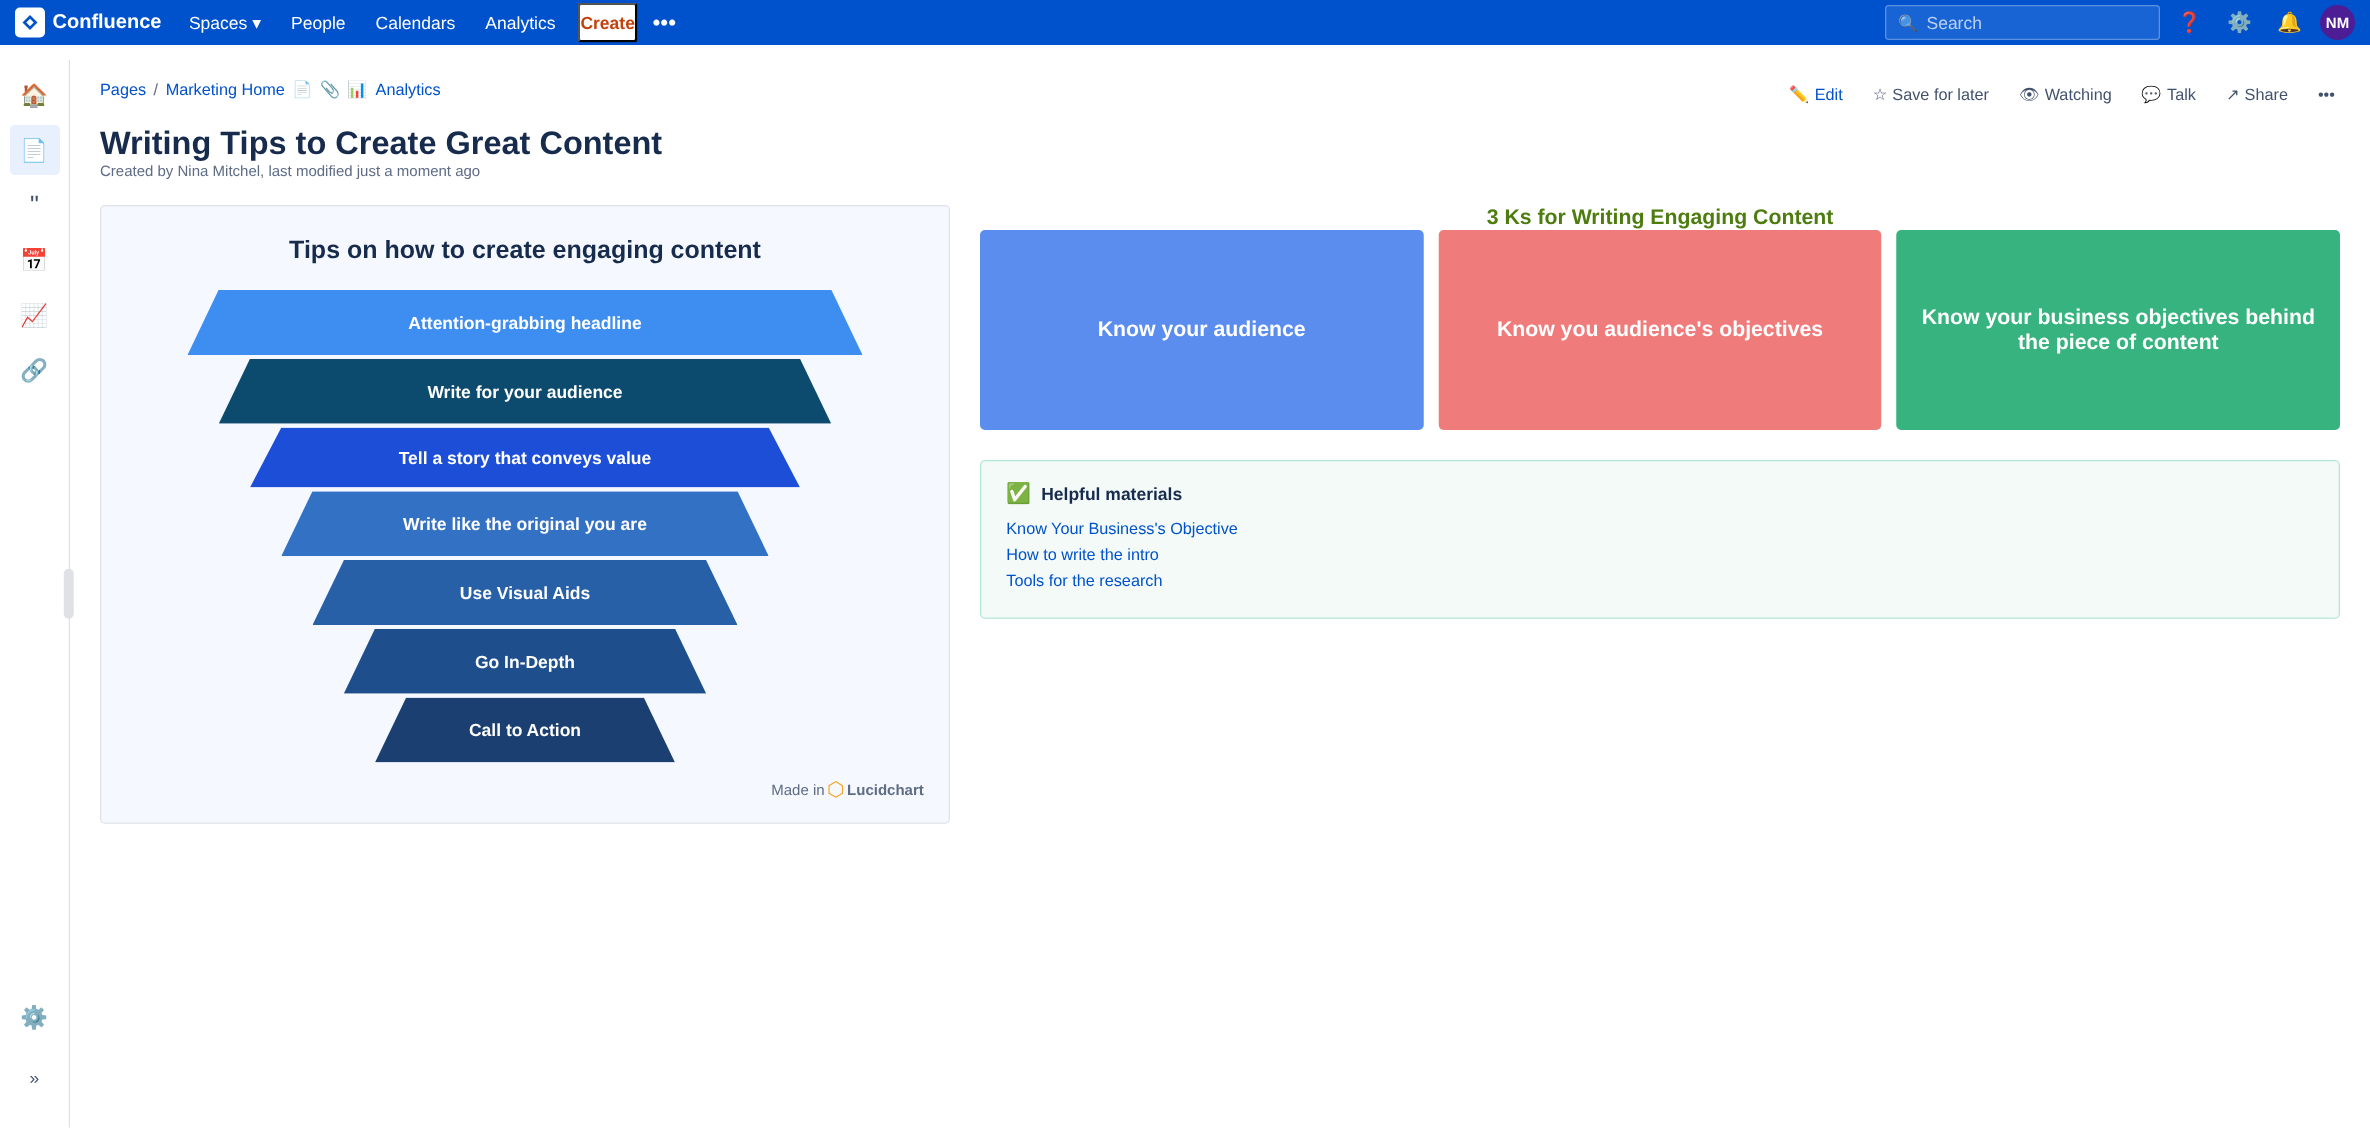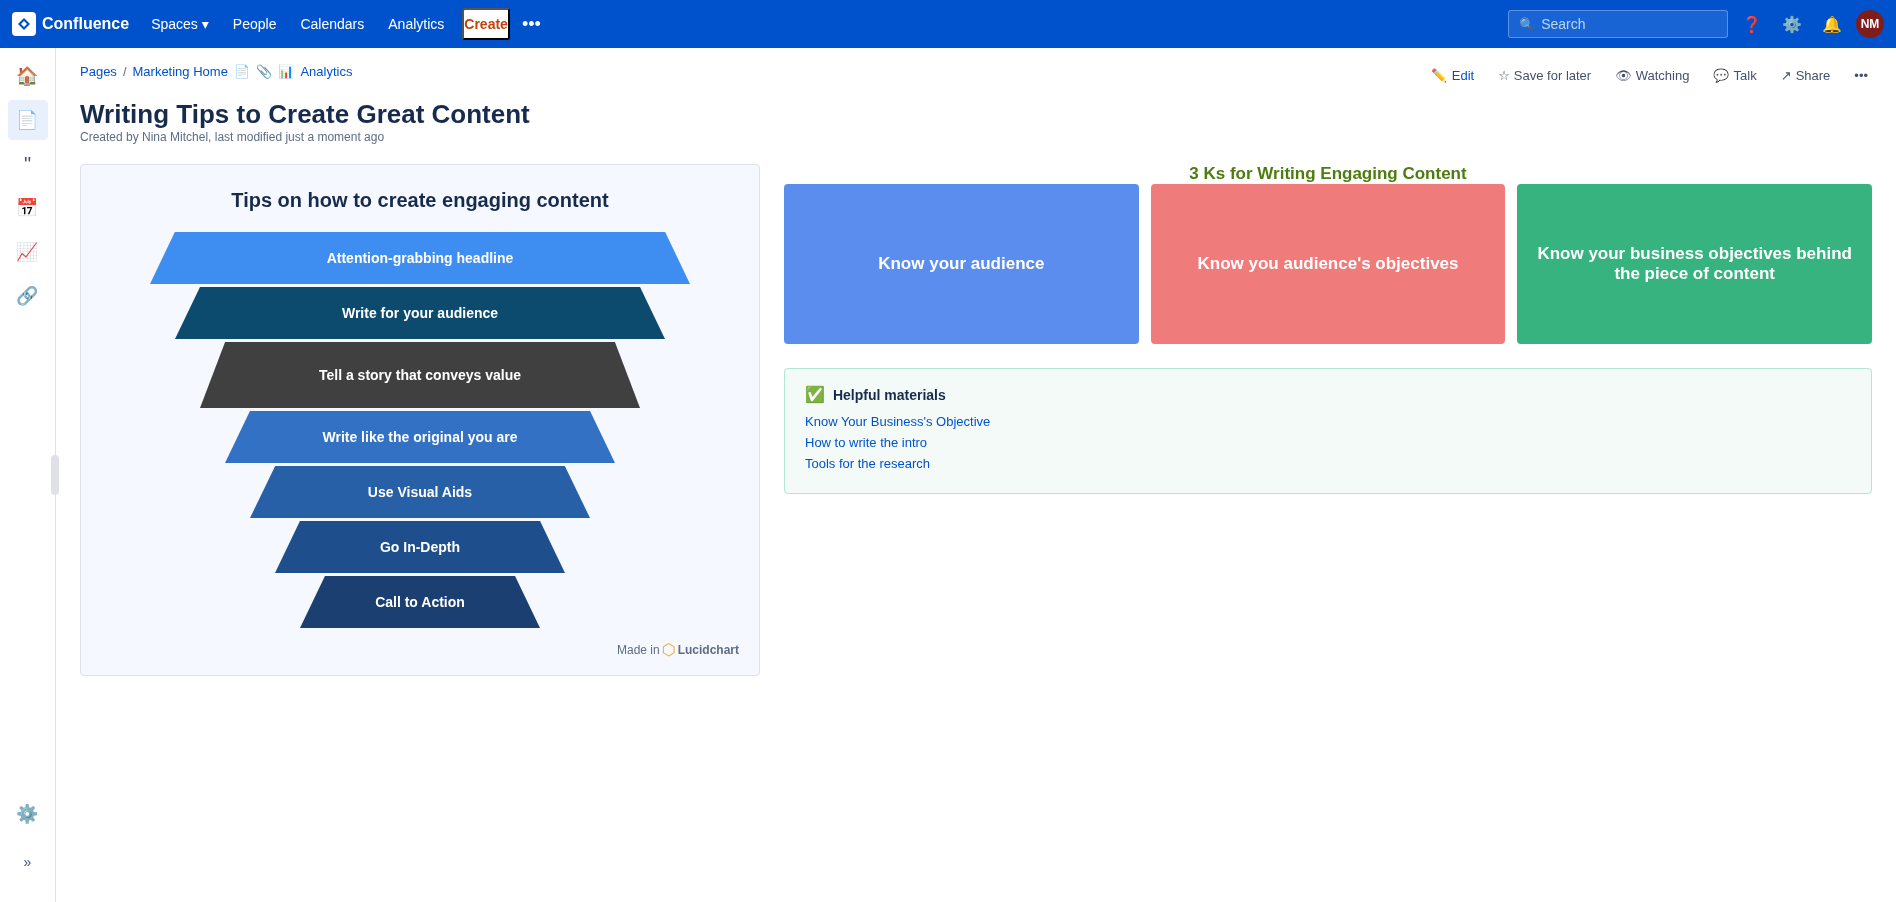--- a/index.html
+++ b/index.html
@@ -1,21 +1,21 @@
 <!DOCTYPE html>
 <html><head>
   <meta charset="utf-8">
   <style>
     * { box-sizing: border-box; margin: 0; padding: 0; }
     body { font-family: -apple-system, BlinkMacSystemFont, 'Segoe UI', sans-serif; background: #fff; overflow-x: hidden; }
 
     
     .top-nav {
       background: #0052cc;
-      height: 48px;
+      height: 36px;
       display: flex;
       align-items: center;
       padding: 0 12px;
       gap: 4px;
       position: fixed;
       top: 0; left: 0; right: 0;
       z-index: 100;
     }
     .nav-logo {
       display: flex; align-items: center; gap: 6px;
@@ -61,21 +61,21 @@
     }
     .nav-search input::placeholder { color: rgba(255,255,255,0.7); }
     .nav-icon-btn {
       color: #fff; font-size: 16px; cursor: pointer;
       width: 32px; height: 32px;
       display: flex; align-items: center; justify-content: center;
       border-radius: 50%; border: none; background: transparent;
     }
     .avatar {
       width: 28px; height: 28px; border-radius: 50%;
-      background: #7f1d1d;
+      background: #4c1d95;
       display: flex; align-items: center; justify-content: center;
       color: #fff; font-size: 12px; font-weight: 600; cursor: pointer;
     }
 
     
     .sidebar {
       position: fixed;
       top: 48px; left: 0; bottom: 0;
       width: 56px;
       background: #fff;
@@ -365,21 +365,21 @@
   <p class="page-meta">Created by Nina Mitchel, last modified just a moment ago</p>
 
   <div class="content-area">
 
     <div class="lucidchart-embed">
       <div class="embed-title">Tips on how to create engaging content</div>
       <div class="funnel-container" id="funnel-container">
 
       <div class="funnel-step" style="width: 540px; height: 52px; background: rgb(61, 142, 240); font-size: 14px; padding: 4px 12px; clip-path: polygon(4.6% 0%, 95.4% 0%, 100% 100%, 0% 100%);">Attention-grabbing headline</div>
           <div class="funnel-step" style="width: 490px; height: 52px; background: #0c4a6e; font-size: 14px; padding: 4px 12px; clip-path: polygon(5.1% 0%, 94.9% 0%, 100% 100%, 0% 100%);">Write for your audience</div>
-          <div class="funnel-step" style="width: 440px; height: 66px; background: #404040; font-size: 14px; padding: 4px 12px; clip-path: polygon(5.7% 0%, 94.3% 0%, 100% 100%, 0% 100%);">Tell a story that conveys value</div>
+          <div class="funnel-step" style="width: 440px; height: 48px; background: #1d4ed8; font-size: 14px; padding: 4px 12px; clip-path: polygon(5.7% 0%, 94.3% 0%, 100% 100%, 0% 100%);">Tell a story that conveys value</div>
           <div class="funnel-step" style="width: 390px; height: 52px; background: rgb(50, 113, 196); font-size: 14px; padding: 4px 12px; clip-path: polygon(6.4% 0%, 93.6% 0%, 100% 100%, 0% 100%);">Write like the original you are</div>
           <div class="funnel-step" style="width: 340px; height: 52px; background: rgb(40, 96, 168); font-size: 14px; padding: 4px 12px; clip-path: polygon(7.4% 0%, 92.6% 0%, 100% 100%, 0% 100%);">Use Visual Aids</div>
           <div class="funnel-step" style="width: 290px; height: 52px; background: rgb(30, 79, 140); font-size: 14px; padding: 4px 12px; clip-path: polygon(8.6% 0%, 91.4% 0%, 100% 100%, 0% 100%);">Go In-Depth</div>
           <div class="funnel-step" style="width: 240px; height: 52px; background: rgb(26, 63, 112); font-size: 14px; padding: 4px 12px; clip-path: polygon(10.4% 0%, 89.6% 0%, 100% 100%, 0% 100%);">Call to Action</div>
         </div>
       <div class="lucidchart-watermark">
         <span>Made in</span>
         <span class="lucidchart-logo">⬡</span>
         <strong>Lucidchart</strong>
       </div>

